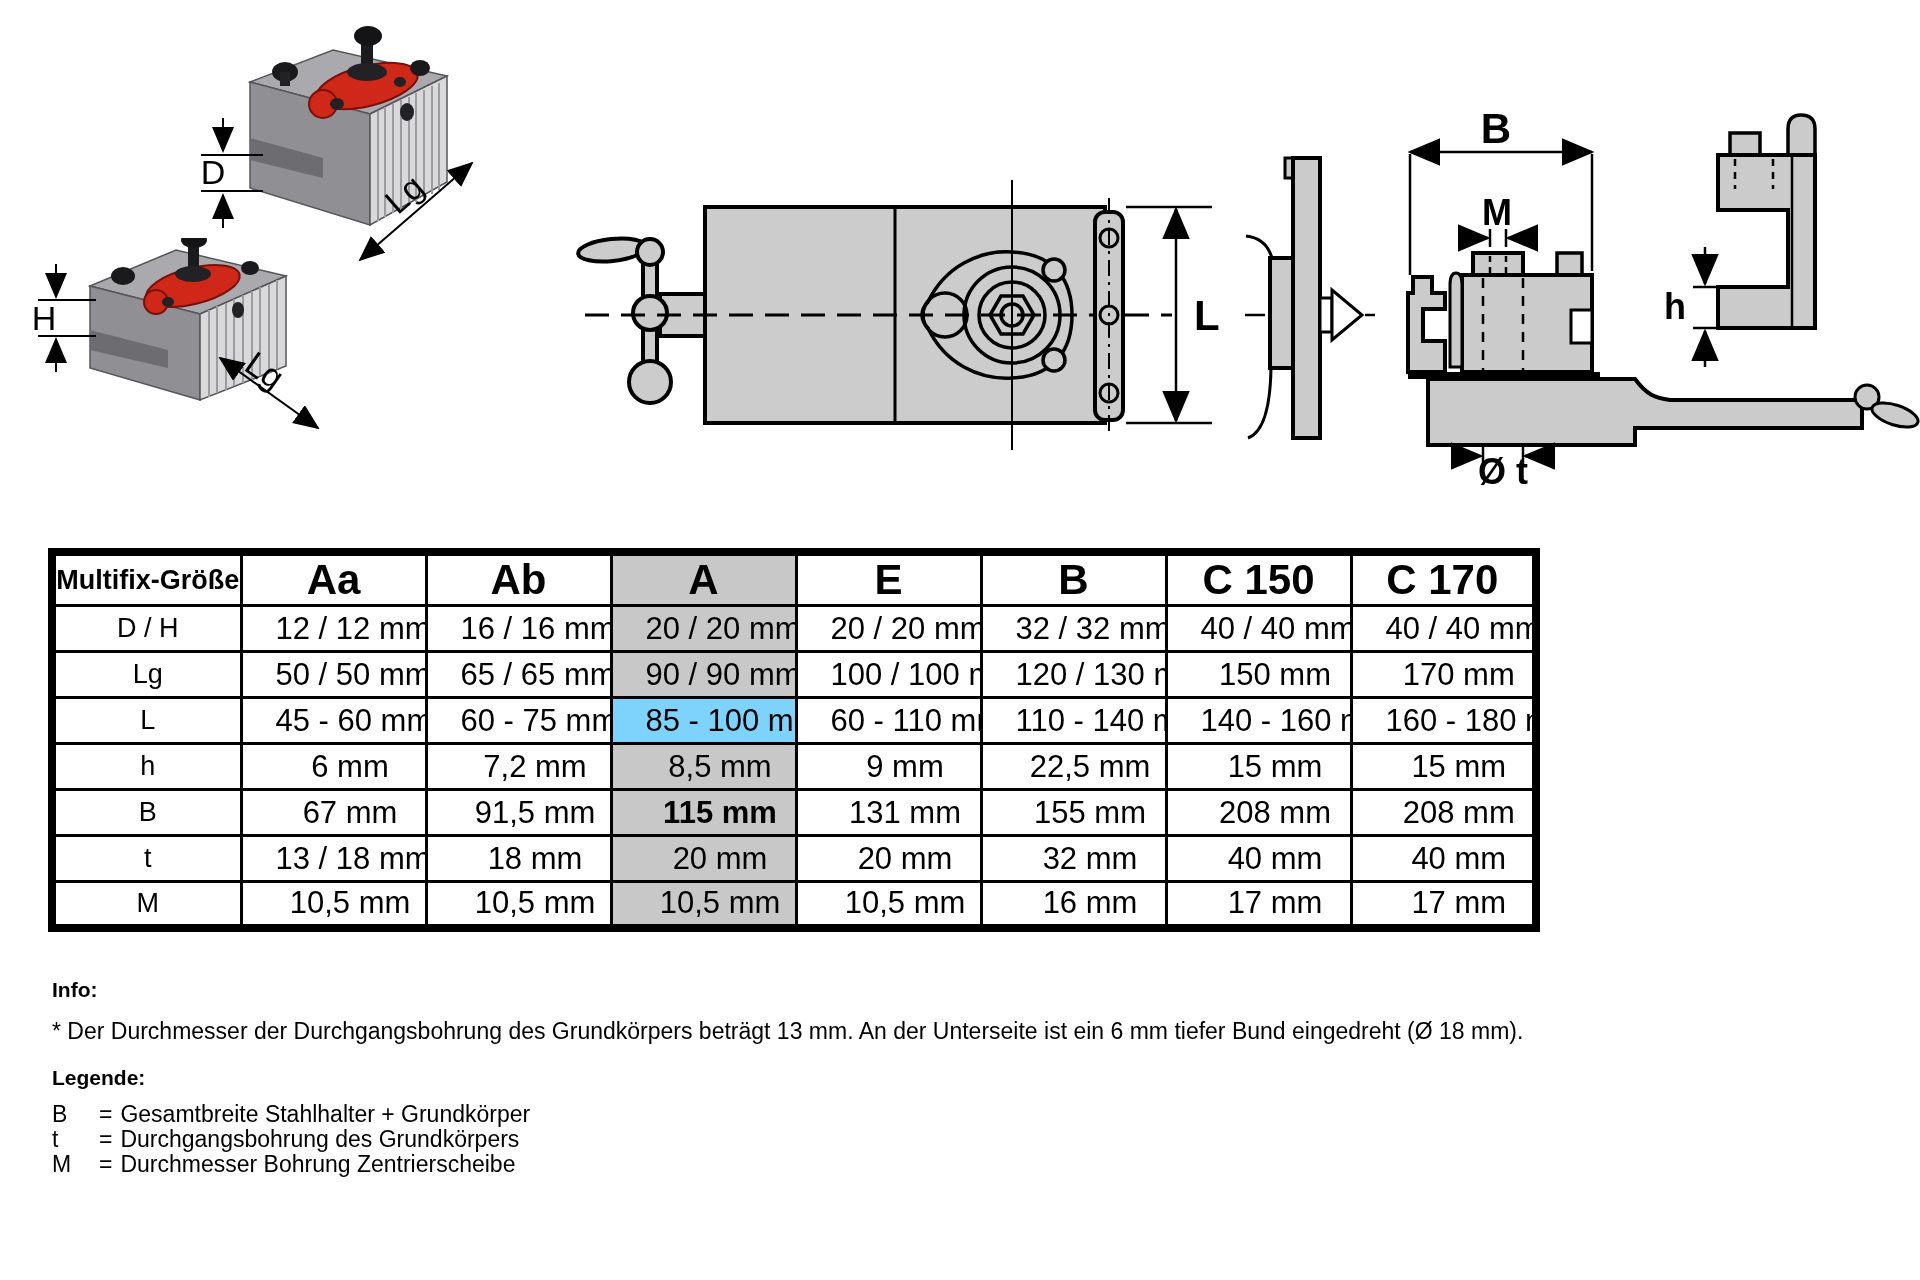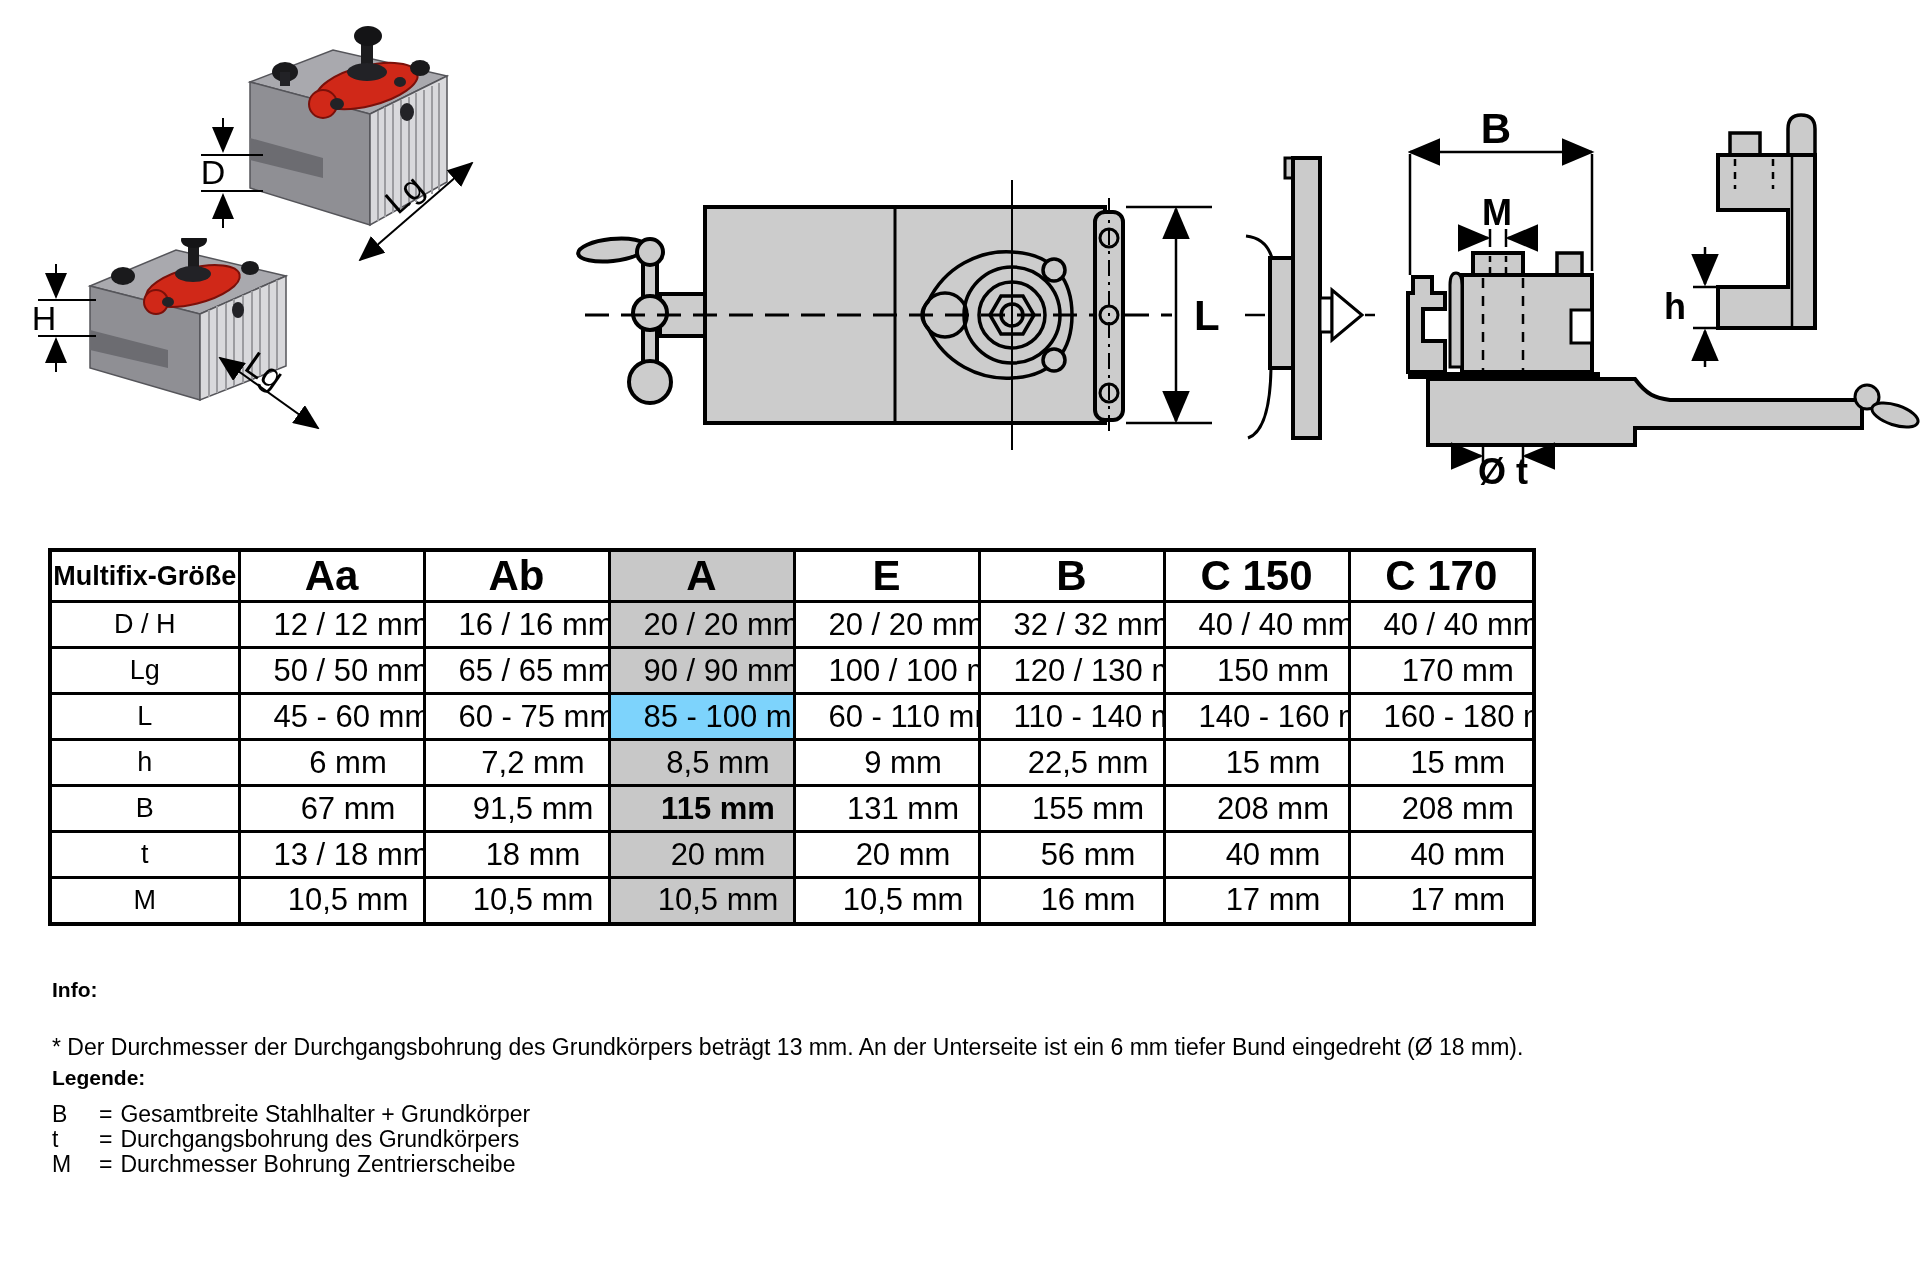--- a/index.html
+++ b/index.html
@@ -2,34 +2,34 @@
 <html><head>
 <meta charset="utf-8">
 <style>
   html,body{margin:0;padding:0;background:#fff;}
   .canvas{position:relative;width:1920px;height:1280px;background:#ffffff;overflow:hidden;
           font-family:"Liberation Sans",sans-serif;color:#000;}
   .abs{position:absolute;}
 
   
   table.spec{border-collapse:collapse;table-layout:fixed;width:1484px;
-             border:4px solid #000000;}
+             border:8px solid #000000;}
   table.spec th,table.spec td{border:3px solid #000;text-align:center;vertical-align:middle;
              padding:0;white-space:nowrap;overflow:hidden;}
   table.spec tr{height:46px;}
   table.spec tr.head{height:50px;}
   th.corner{font-size:27px;font-weight:bold;}
   th.size{font-size:42px;font-weight:bold;}
   th.rowlab{font-size:27px;font-weight:normal;}
   table.spec td{font-size:31px;padding-left:33px;}
   table.spec sup{font-size:19px;vertical-align:super;line-height:0;}
 
   
   .info-title,.legend-title{font-size:21px;font-weight:bold;}
-  .info-text{font-size:23px;margin-top:32px;}
+  .info-text{font-size:23px;margin-top:16px;}
   .legend-item{display:flex;font-size:23px;line-height:25px;}
   .legend-sym{width:47px;flex:0 0 47px;}
   .legend-eq{margin-right:8px;}
 
   
   svg text{font-family:"Liberation Sans",sans-serif;}
   .dimtxt{font-size:36px;font-weight:bold;}
   .photodim{font-size:34px;font-weight:normal;}
 </style>
 </head>
@@ -329,21 +329,21 @@
           <td>155 mm</td>
           <td>208 mm</td>
           <td>208 mm</td>
         </tr>
         <tr>
           <th class="rowlab">t</th>
           <td>13 / 18 mm<sup>*</sup></td>
           <td>18 mm</td>
           <td style="background: rgb(200, 200, 200);">20 mm</td>
           <td>20 mm</td>
-          <td>56 mm</td>
+          <td>32 mm</td>
           <td>40 mm</td>
           <td>40 mm</td>
         </tr>
         <tr>
           <th class="rowlab">M</th>
           <td>10,5 mm</td>
           <td>10,5 mm</td>
           <td style="background: rgb(200, 200, 200);">10,5 mm</td>
           <td>10,5 mm</td>
           <td>16 mm</td>

